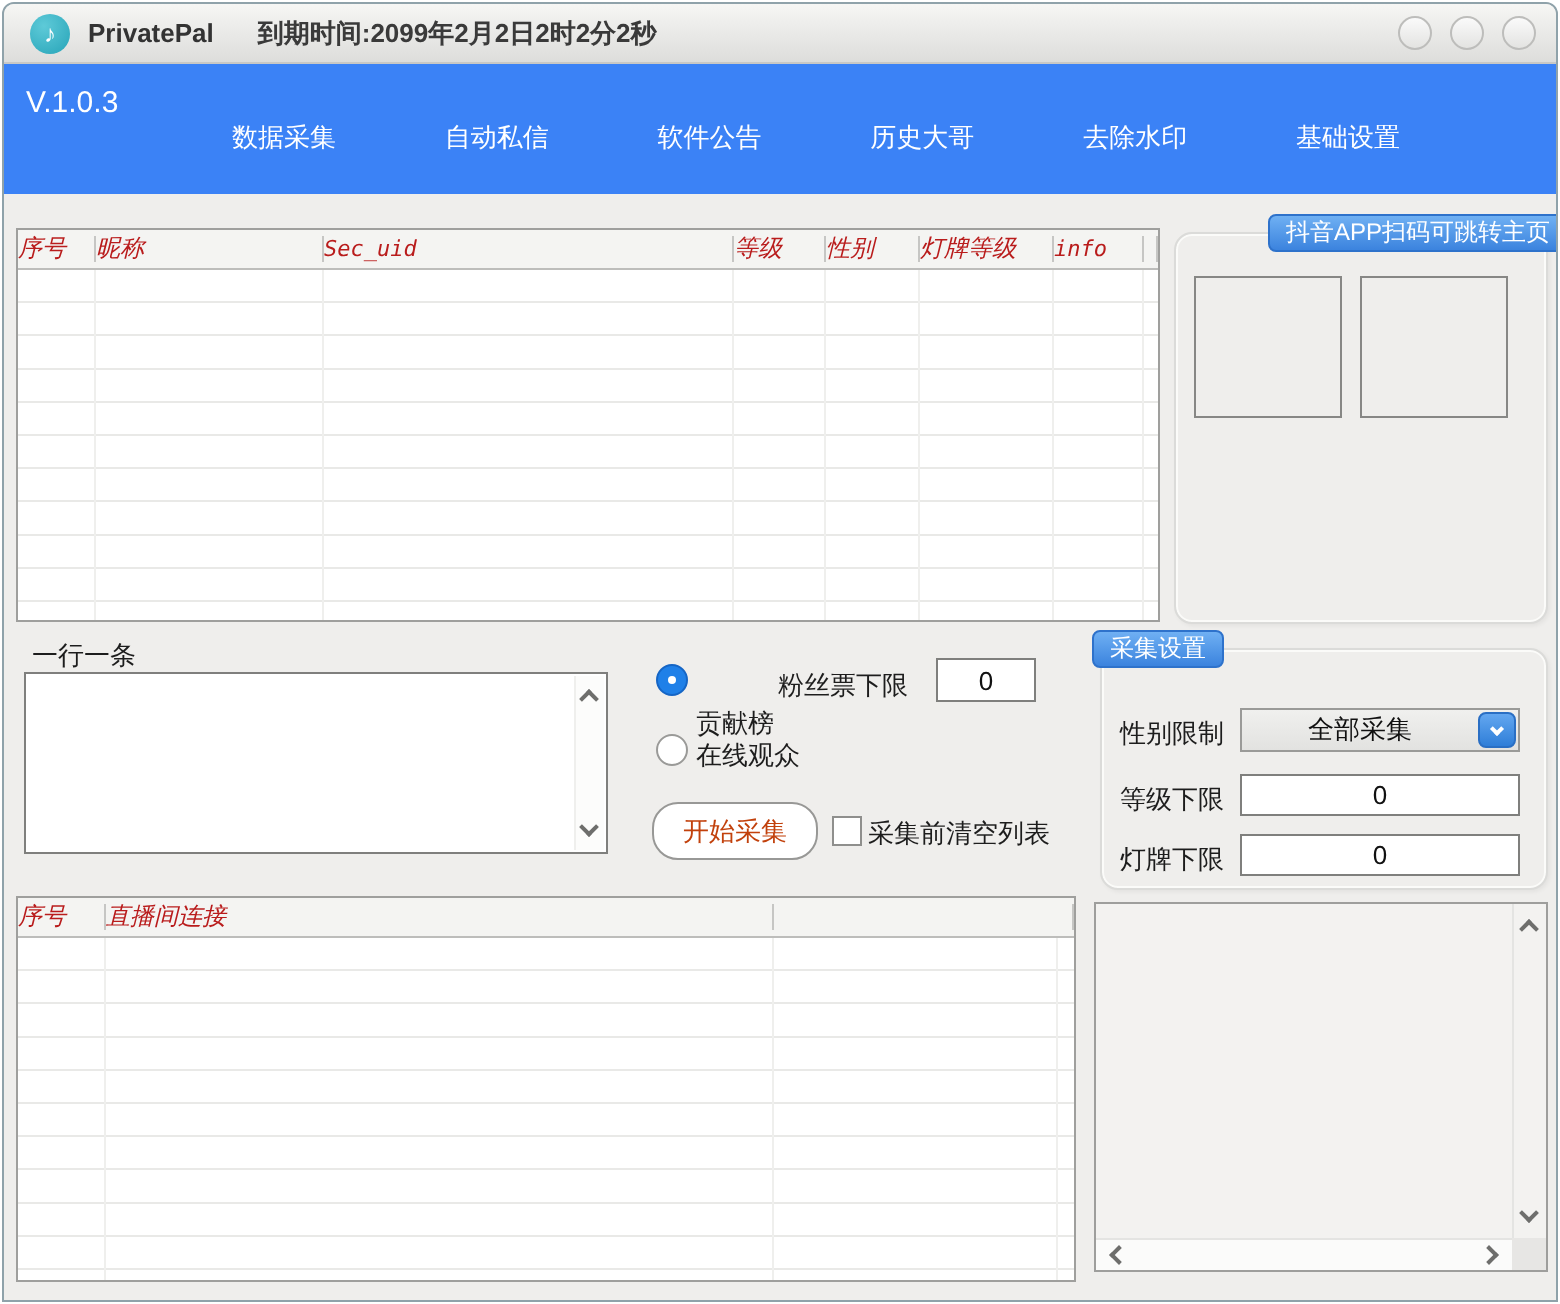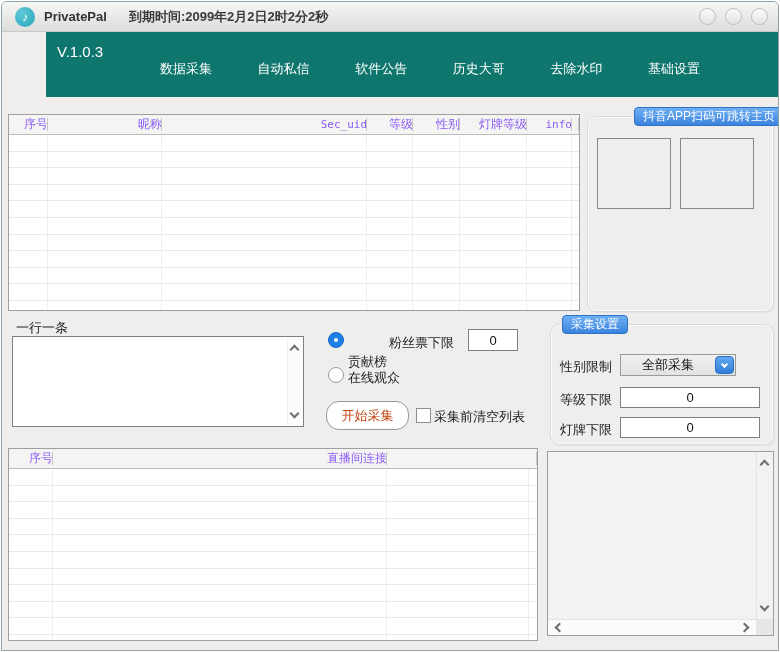--- a/index.html
+++ b/index.html
@@ -41,22 +41,22 @@
   }
   .tab { color:#fff; font-size:13px; padding:3px 6px; cursor:default; white-space:nowrap; }
 
   
   .lv { position:absolute; background:#fff; border:1px solid #9f9f9d; }
   .lv-head {
     display:flex; height:20px; background:#f4f4f2;
     border-bottom:1px solid #bdbdbb;
   }
   .lv-col {
-    position:relative; font-size:12px; color:#8b5cf6; text-align:right;
-    line-height:19px; overflow:hidden; white-space:nowrap;
+    position:relative; font-size:12px; color:#b91c1c; text-align:left;
+    line-height:19px; overflow:hidden; white-space:nowrap;font-style:italic;
   }
   .lv-col::after {
     content:""; position:absolute; right:0; top:3px; bottom:3px;
     border-right:1px solid #c6c6c4;
   }
   .mono { font-family:"DejaVu Sans Mono", monospace; font-size:11px; }
   .lv-body {
     position:absolute; left:0; right:0; top:20px; bottom:0; display:flex;
     background:repeating-linear-gradient(to bottom,
       #ffffff 0px, #ffffff 15.6px, #e9e9e7 15.6px, #e9e9e7 16.6px);
@@ -152,21 +152,21 @@
     <div class="app-icon">♪</div>
     <div class="app-name">PrivatePal</div>
     <div class="expiry">到期时间:2099年2月2日2时2分2秒</div>
     <div class="win-btns">
       <div class="win-btn"></div>
       <div class="win-btn"></div>
       <div class="win-btn"></div>
     </div>
   </div>
 
-  <div class="nav" id="navbar" style="background: #0f766e; margin-left: 44px;">
+  <div class="nav" id="navbar" style="background: #3b82f6;">
     <div class="version">V.1.0.3</div>
     <div class="tabs">
       <div class="tab">数据采集</div>
       <div class="tab">自动私信</div>
       <div class="tab">软件公告</div>
       <div class="tab">历史大哥</div>
       <div class="tab">去除水印</div>
       <div class="tab">基础设置</div>
     </div>
   </div>
@@ -213,25 +213,25 @@
   <div class="label13" style="left:387px; top:332px;">粉丝票下限</div>
   <input class="field" style="position: absolute; left: 466px; top: 327px; width: 50px; height: 22px;" value="0">
 
   <span class="radio" style="left:326px; top:365px;"></span>
   <div class="label13" style="left:346px; top:367px;">在线观众</div>
 
   <button class="btn" style="left:324px; top:399px; width:83px; height:29px;">开始采集</button>
   <span class="checkbox" style="left:414px; top:406px;"></span>
   <div class="label13" style="left:432px; top:406px;">采集前清空列表</div>
 
-  <div class="pill" style="left:560px; top:313px;">采集设置</div>
+  <div class="pill" style="left:544px; top:313px;">采集设置</div>
   <div class="groupbox" style="left:548px; top:322px; width:224px; height:121px;"></div>
 
   <div class="label13" style="left:558px; top:356px;">性别限制</div>
-  <div class="combo" style="left:618px; top:352px; width:116px;">
+  <div class="combo" style="left:618px; top:352px; width:140px;">
     <div class="combo-text">全部采集</div>
     <div class="combo-btn">
       <span class="chev chev-down"></span>
     </div>
   </div>
 
   <div class="label13" style="left:558px; top:389px;">等级下限</div>
   <input class="field" style="position: absolute; left: 618px; top: 385px; width: 140px; height: 21px;" value="0">
 
   <div class="label13" style="left:558px; top:419px;">灯牌下限</div>

